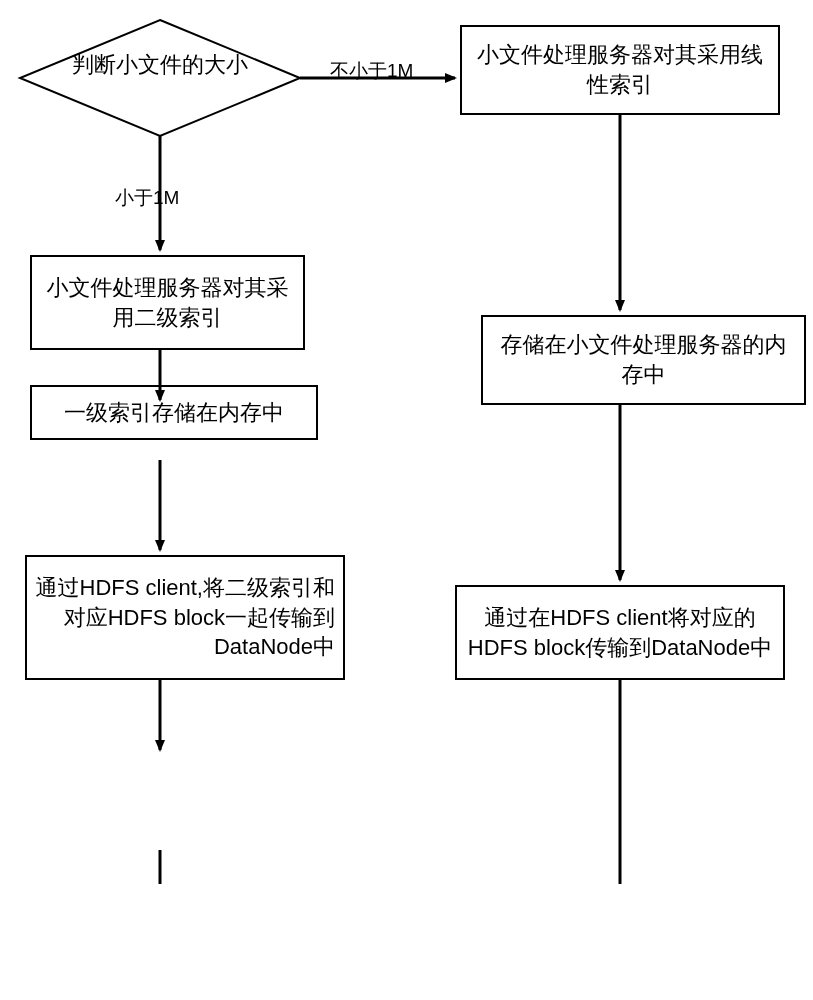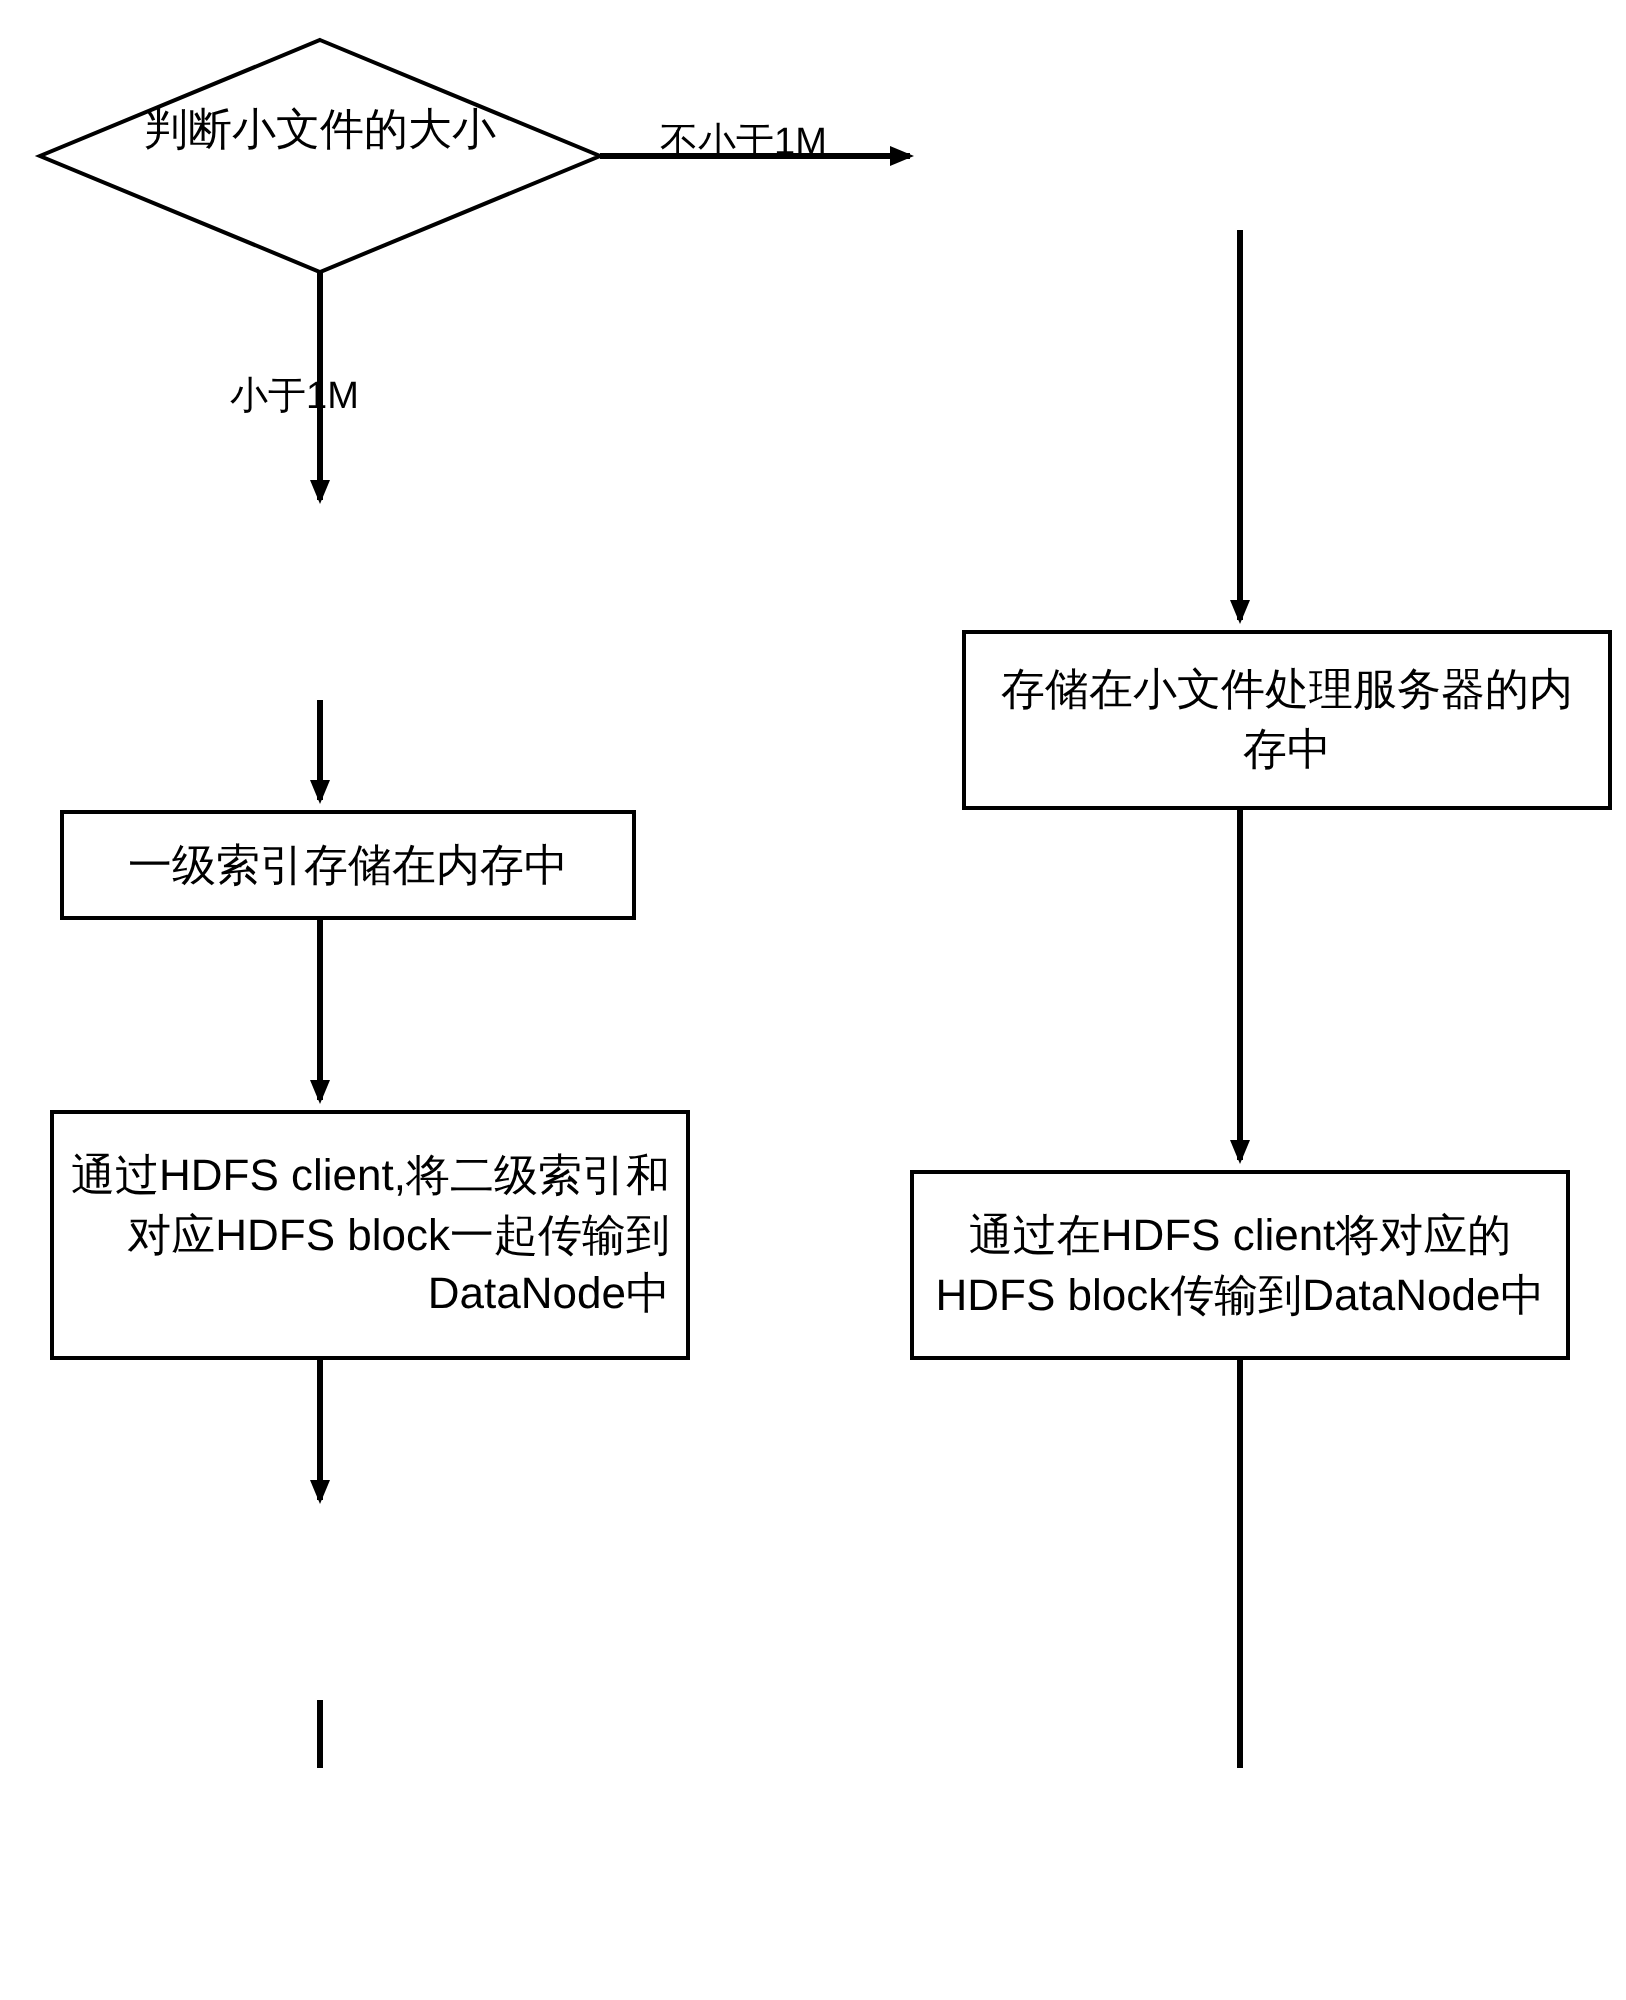--- a/index.html
+++ b/index.html
@@ -48,23 +48,29 @@
 
 <div class="canvas">
 
   <svg class="overlay">
     <polygon points="160,20 300,78 160,136 20,78" fill="#fff" stroke="#000" stroke-width="2"></polygon>
   </svg>
   <div style="position:absolute;left:40px;top:50px;width:240px;text-align:center;font-size:22px;z-index:3;">
     <span>判断小文件的大小</span>
   </div>
 
+  <div class="box" style="left:460px; top:25px; width:320px; height:90px;">
+    <span>小文件处理服务器对其采用线性索引</span>
+  </div>
 
+  <div class="box" style="left:30px; top:255px; width:275px; height:95px;">
+    <span>小文件处理服务器对其采用二级索引</span>
+  </div>
 
-  <div class="box" style="left:30px; top:405px; width:288px; height:55px;">
+  <div class="box" style="left:30px; top:385px; width:288px; height:55px;">
     <span>一级索引存储在内存中</span>
   </div>
 
   <div class="box" style="left:481px; top:315px; width:325px; height:90px;">
     <span>存储在小文件处理服务器的内存中</span>
   </div>
 
   <div class="box" style="left:25px; top:555px; width:320px; height:125px;text-align:right;">
     <span>通过HDFS client,将二级索引和对应HDFS block一起传输到DataNode中</span>
   </div>

